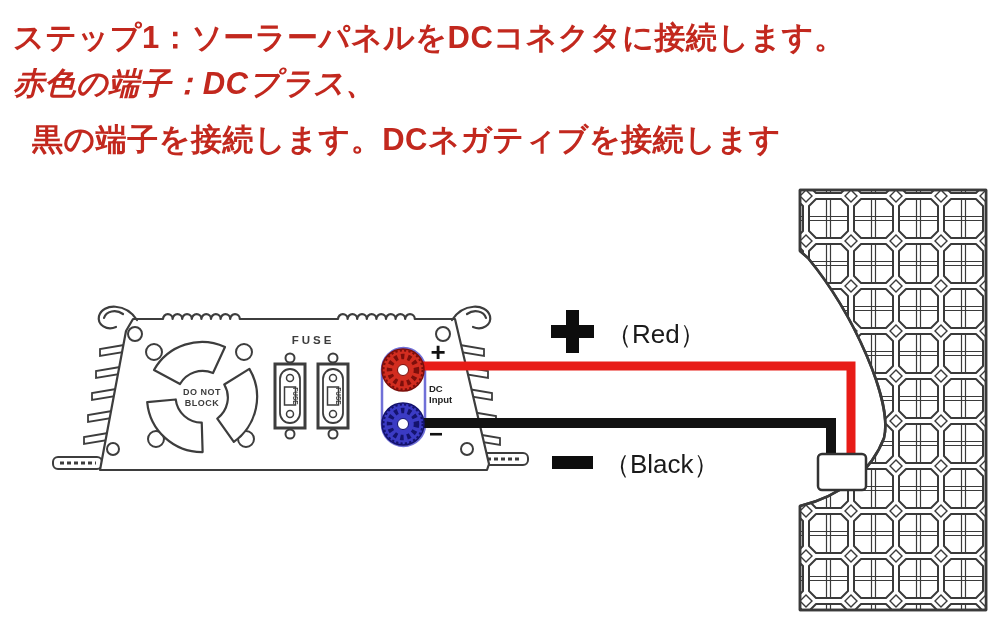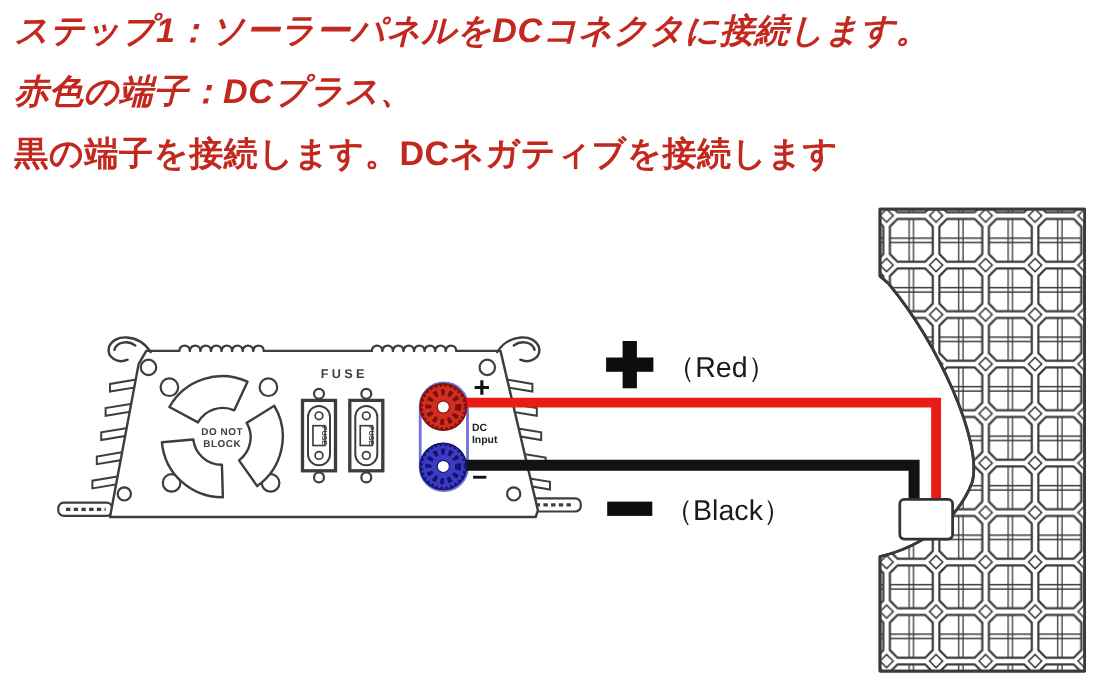--- a/index.html
+++ b/index.html
@@ -5,23 +5,23 @@
   html,body { margin:0; padding:0; background:#ffffff; }
   .canvas {
     position:relative; width:1000px; height:620px; background:#ffffff;
     overflow:hidden; font-family:"Liberation Sans", sans-serif;
   }
   .jp-line {
     position:absolute; left:13px; white-space:nowrap;
     font-weight:700; font-size:31px; letter-spacing:0.5px;
     color:#c2281e; line-height:1;
   }
-  .jp-line.l1 { top:12px;font-style:italic; }
+  .jp-line.l1 { top:22px; }
   .jp-line.l2 { top:68px;font-style:italic; }
-  .jp-line.l3 { top:124px; }
+  .jp-line.l3 { top:124px;margin-left:19px; }
   svg.diagram { position:absolute; left:0; top:0; }
   svg text { font-family:"Liberation Sans", sans-serif; }
 </style>
 </head>
 <body>
 
 <div class="canvas">
 
   <div class="jp-line l1">ステップ1：ソーラーパネルをDCコネクタに接続します。</div>
   <div class="jp-line l2">赤色の端子：DCプラス、</div>

